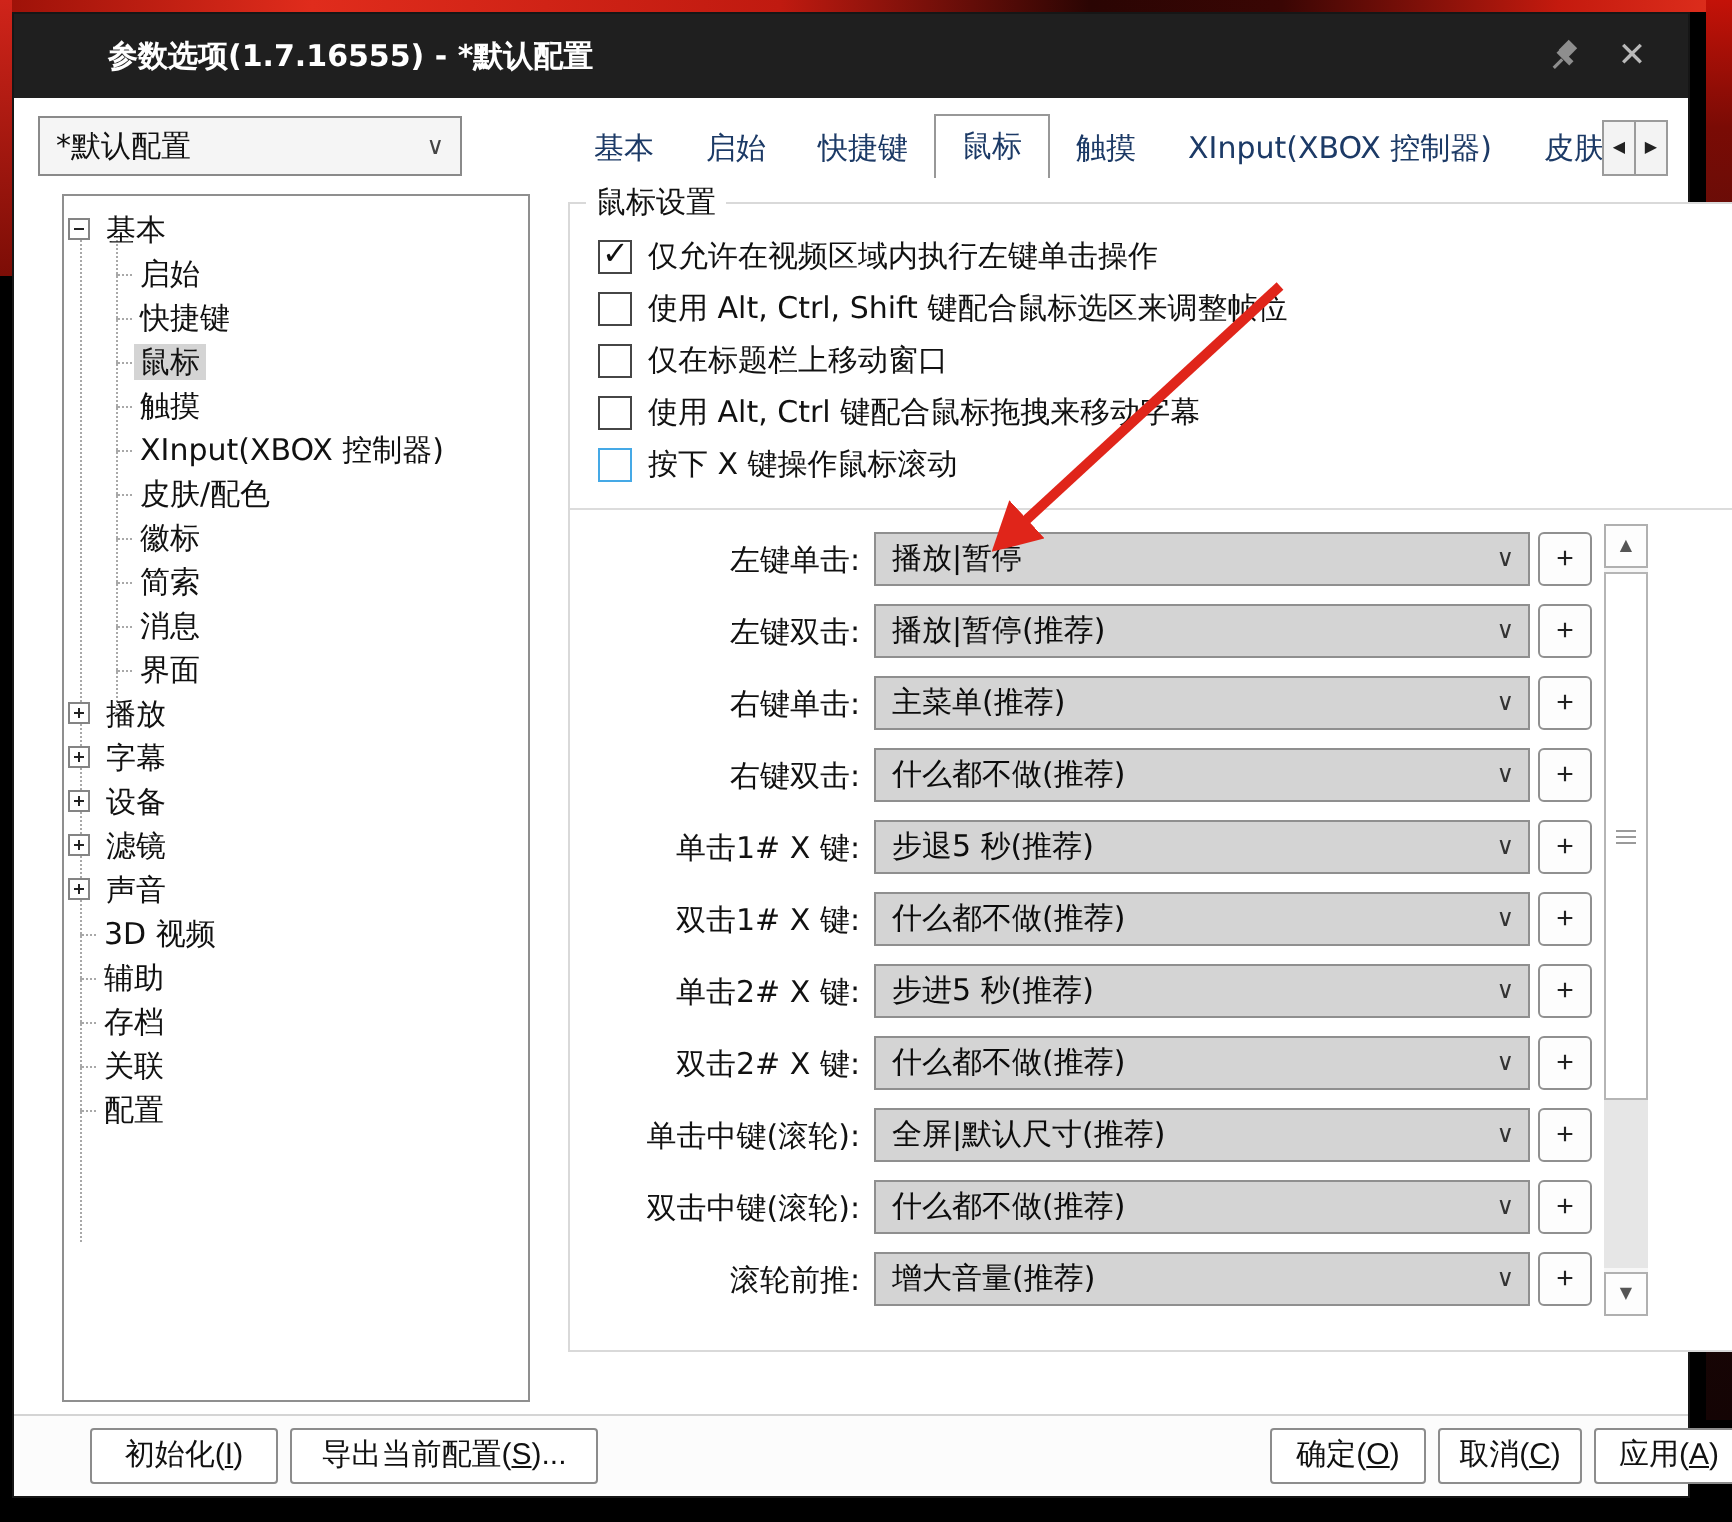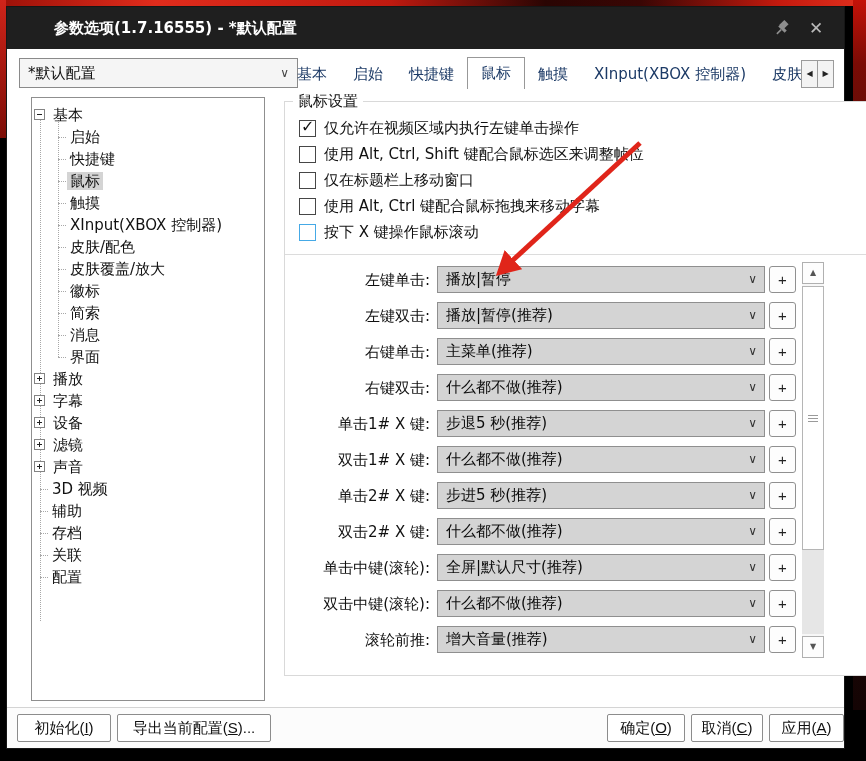--- a/index.html
+++ b/index.html
@@ -29,21 +29,21 @@
   .titlebar{position:absolute;left:0;top:0;right:0;height:42px;background:var(--titlebar-bg);}
   .title-text{position:absolute;left:14px;top:0;line-height:42px;color:#fff;
     font-size:15px;font-weight:bold;white-space:nowrap;margin-left:33px;}
   .pin-btn{position:absolute;right:52px;top:12px;width:18px;height:18px;cursor:pointer;}
   .close-btn{position:absolute;right:16px;top:0;width:24px;height:42px;line-height:42px;
     text-align:center;color:#b9b9b9;font-size:17px;cursor:pointer;}
 
   
   .content{position:absolute;left:0;top:42px;right:0;bottom:41px;background:#fff;}
 
-  .profile-combo{position:absolute;left:12px;top:9px;width:279px;height:30px;
+  .profile-combo{position:absolute;left:12px;top:9px;width:212px;height:30px;
     background:#f5f5f5;border:1px solid #8a8a8a;cursor:pointer;}
   .profile-value{position:absolute;left:8px;top:0;line-height:28px;font-size:15px;}
   .combo-chevron{position:absolute;right:8px;top:0;line-height:28px;font-size:12px;color:#444;}
 
   
   .tabs{position:absolute;left:277px;top:8px;width:517px;height:32px;
     display:flex;align-items:flex-end;overflow:hidden;}
   .tab{height:29px;line-height:29px;padding:0 13px;font-size:15px;
     color:var(--tab-text);white-space:nowrap;cursor:pointer;}
   .tab.selected{background:#fff;border:1px solid #989898;border-bottom:none;
@@ -112,21 +112,21 @@
     border:1px solid #b5b5b5;cursor:pointer;}
   .sb-grip{position:absolute;left:5px;top:128px;width:10px;height:7px;
     background:repeating-linear-gradient(180deg,#9a9a9a 0 1px,transparent 1px 3px);}
   .sb-shade{position:absolute;left:0;top:288px;width:22px;height:84px;background:#e6e6e6;}
 
   
   .footer{position:absolute;left:0;right:0;bottom:0;height:41px;background:#fcfcfc;
     border-top:1px solid #d4d4d4;}
   .btn{position:absolute;top:6px;height:28px;background:#fff;border:1px solid #8c8c8c;
     border-radius:2px;font-size:15px;text-align:center;line-height:26px;color:#111;
-    cursor:pointer;white-space:nowrap;}
+    cursor:pointer;white-space:nowrap;margin-left:28px;}
   .btn-init{left:10px;width:94px;}
   .btn-export{left:110px;width:154px;}
   .btn-ok{left:600px;width:78px;}
   .btn-cancel{left:684px;width:72px;}
   .btn-apply{left:762px;width:75px;}
 
   .annotation{position:absolute;left:0;top:0;width:866px;height:761px;
     pointer-events:none;z-index:60;}
   .arrow-line{stroke:var(--accent-red);}
   .arrow-head{fill:var(--accent-red);}
@@ -227,24 +227,20 @@
   <div class="tree-item t-child">
     
     <span class="tree-label">XInput(XBOX 控制器)</span>
   </div>
 
   <div class="tree-item t-child">
     
     <span class="tree-label">皮肤/配色</span>
   </div>
 
-  <div class="tree-item t-child">
-    
-    <span class="tree-label">皮肤覆盖/放大</span>
-  </div>
 
   <div class="tree-item t-child">
     
     <span class="tree-label">徽标</span>
   </div>
 
   <div class="tree-item t-child">
     
     <span class="tree-label">简索</span>
   </div>

